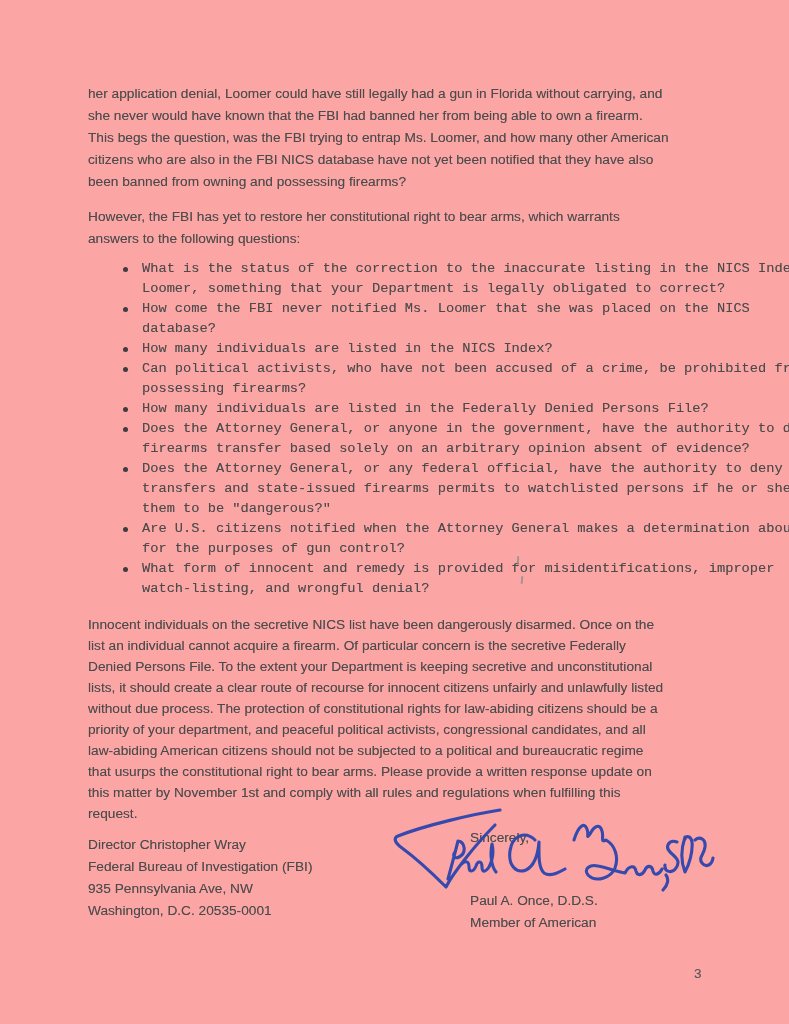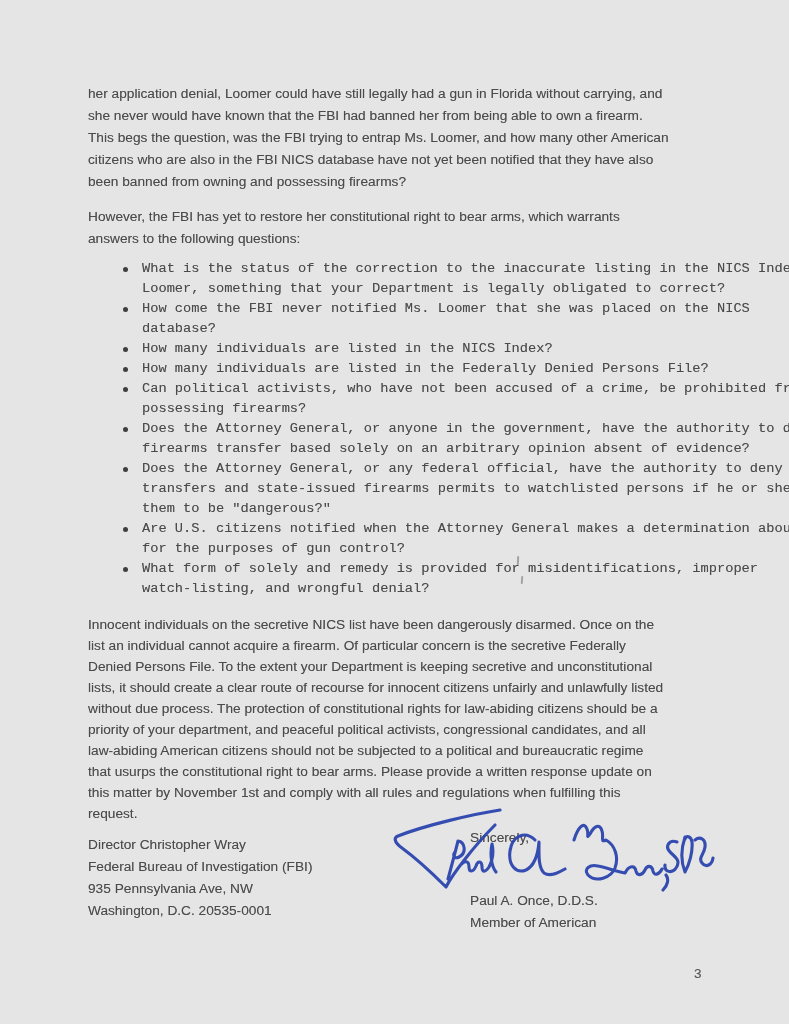--- a/index.html
+++ b/index.html
@@ -1,20 +1,20 @@
 <!DOCTYPE html>
 <html><head>
 <meta charset="utf-8">
 <style>
   html, body { margin: 0; padding: 0; background: #ffffff; }
   .page {
     position: relative;
     width: 789px;
     height: 1024px;
-    background: #e5e5e5;
+    background: #fca5a5;
     font-family: "Liberation Sans", "DejaVu Sans", sans-serif;
     color: #4b4b4b;
     overflow: hidden;
     text-shadow: 0 0 0.6px rgba(80,80,80,0.45);
   }
   .content {
     position: absolute;
     left: 88px;
     top: 83px;
     width: 628px;
@@ -106,31 +106,31 @@
 
     <p class="para para-transition">However, the FBI has yet to restore her constitutional right to bear arms, which warrants
 answers to the following questions:</p>
 
     <ul class="questions">
       <li>What is the status of the correction to the inaccurate listing in the NICS Index of Laura
 Loomer, something that your Department is legally obligated to correct?</li>
       <li>How come the FBI never notified Ms. Loomer that she was placed on the NICS
 database?</li>
       <li>How many individuals are listed in the NICS Index?</li>
-      <li>How many individuals are listed in the Federally Denied Persons File?</li>
       <li>Can political activists, who have not been accused of a crime, be prohibited from
 possessing firearms?</li>
+      <li>How many individuals are listed in the Federally Denied Persons File?</li>
       <li>Does the Attorney General, or anyone in the government, have the authority to deny a
 firearms transfer based solely on an arbitrary opinion absent of evidence?</li>
       <li>Does the Attorney General, or any federal official, have the authority to deny firearms
 transfers and state-issued firearms permits to watchlisted persons if he or she deems
 them to be "dangerous?"</li>
       <li>Are U.S. citizens notified when the Attorney General makes a determination about them
 for the purposes of gun control?</li>
-      <li>What form of solely and remedy is provided for misidentifications, improper
+      <li>What form of innocent and remedy is provided for misidentifications, improper
 watch-listing, and wrongful denial?</li>
     </ul>
 
     <p class="para para-closing">Innocent individuals on the secretive NICS list have been dangerously disarmed. Once on the
 list an individual cannot acquire a firearm. Of particular concern is the secretive Federally
 Denied Persons File. To the extent your Department is keeping secretive and unconstitutional
 lists, it should create a clear route of recourse for innocent citizens unfairly and unlawfully listed
 without due process. The protection of constitutional rights for law-abiding citizens should be a
 priority of your department, and peaceful political activists, congressional candidates, and all
 law-abiding American citizens should not be subjected to a political and bureaucratic regime

